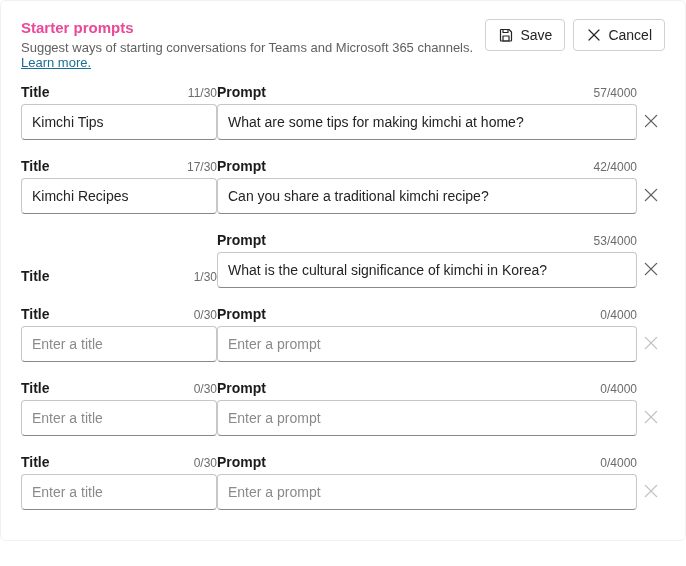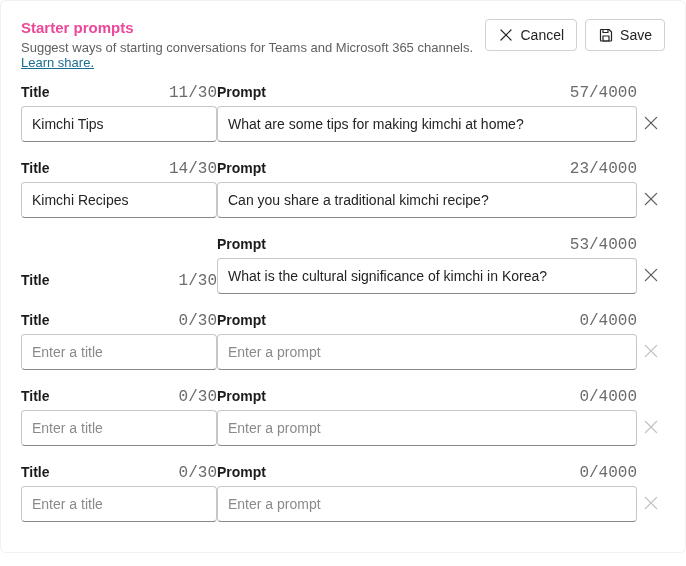--- a/index.html
+++ b/index.html
@@ -70,23 +70,22 @@
     justify-content: space-between;
     align-items: baseline;
     margin-bottom: 4px;
   }
   .field-label {
     font-size: 14px;
     font-weight: 600;
     color: #1b1b1b;
   }
   .field-counter {
-    font-size: 16px;
+    font-size: 12px;
     color: #6b6b6b;
-    font-family: Liberation Mono, monospace;
   }
   .text-input {
     width: 100%;
     height: 36px;
     padding: 16px 10px;
     border: 1px solid #c7c7c7;
     border-bottom: 1px solid #888;
     border-radius: 4px;
     font-size: 14px;
     font-family: inherit;
@@ -107,43 +106,43 @@
 </style>
 </head>
 <body>
 
 <div class="panel">
 
   <div class="header">
     <div>
       <div class="title">Starter prompts</div>
       <div class="subtitle">
-        <span>Suggest ways of starting conversations for Teams and Microsoft 365 channels. </span><a class="link">Learn share.</a>
+        <span>Suggest ways of starting conversations for Teams and Microsoft 365 channels. </span><a class="link">Learn more.</a>
       </div>
     </div>
     <div class="actions">
-      <button class="btn">
-        <span class="btn-icon">
-          <svg viewBox="0 0 16 16" fill="none" stroke="currentColor" stroke-width="1.2" stroke-linecap="round">
-            <line x1="3" y1="3" x2="13" y2="13"></line>
-              <line x1="13" y1="3" x2="3" y2="13"></line>
-          </svg>
-        </span>
-        <span>Cancel</span>
-      </button>
       <button class="btn">
         <span class="btn-icon">
           <svg viewBox="0 0 16 16" fill="none" stroke="currentColor" stroke-width="1.2" stroke-linejoin="round">
             <path d="M3 2.5h8l2.5 2.5v8.5a0.5 0.5 0 0 1 -0.5 0.5h-10a0.5 0.5 0 0 1 -0.5 -0.5v-10.5a0.5 0.5 0 0 1 0.5 -0.5z"></path>
             <rect x="5" y="9" width="6" height="5"></rect>
             <rect x="5" y="2.5" width="5" height="3"></rect>
           </svg>
         </span>
         <span>Save</span>
       </button>
+      <button class="btn">
+        <span class="btn-icon">
+          <svg viewBox="0 0 16 16" fill="none" stroke="currentColor" stroke-width="1.2" stroke-linecap="round">
+            <line x1="3" y1="3" x2="13" y2="13"></line>
+              <line x1="13" y1="3" x2="3" y2="13"></line>
+          </svg>
+        </span>
+        <span>Cancel</span>
+      </button>
     </div>
   </div>
 
   <div class="rows" id="rows-container">
       <div class="row">
     <div class="col-title">
       <div class="field-header">
         <span class="field-label">Title</span>
         <span class="field-counter">11/30</span>
       </div>
@@ -164,28 +163,28 @@
                 <line x1="13" y1="3" x2="3" y2="13"></line>
           </svg>
         </span>
       </button>
     </div>
   </div>
       <div class="row">
     <div class="col-title">
       <div class="field-header">
         <span class="field-label">Title</span>
-        <span class="field-counter">14/30</span>
+        <span class="field-counter">17/30</span>
       </div>
       <input class="text-input" type="text" value="Kimchi Recipes" placeholder="Enter a title" style="">
     </div>
     <div class="col-prompt">
       <div class="field-header">
         <span class="field-label">Prompt</span>
-        <span class="field-counter">23/4000</span>
+        <span class="field-counter">42/4000</span>
       </div>
       <input class="text-input" type="text" value="Can you share a traditional kimchi recipe?" placeholder="Enter a prompt" style="">
     </div>
     <div class="col-del">
       <button class="del-btn">
         <span>
           <svg viewBox="0 0 16 16" fill="none" stroke="currentColor" stroke-width="1.2" stroke-linecap="round">
             <line x1="3" y1="3" x2="13" y2="13"></line>
                 <line x1="13" y1="3" x2="3" y2="13"></line>
           </svg>

